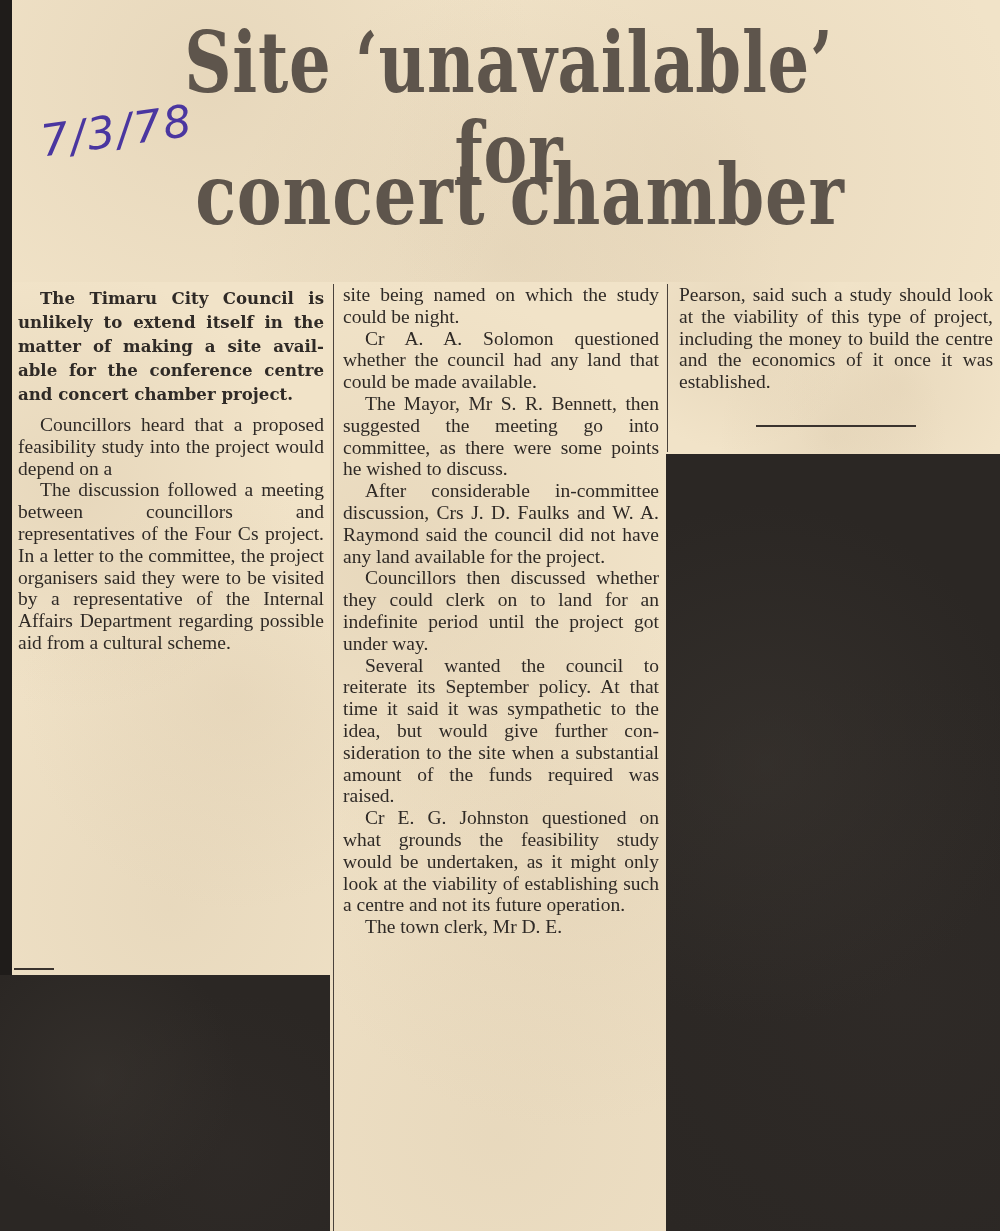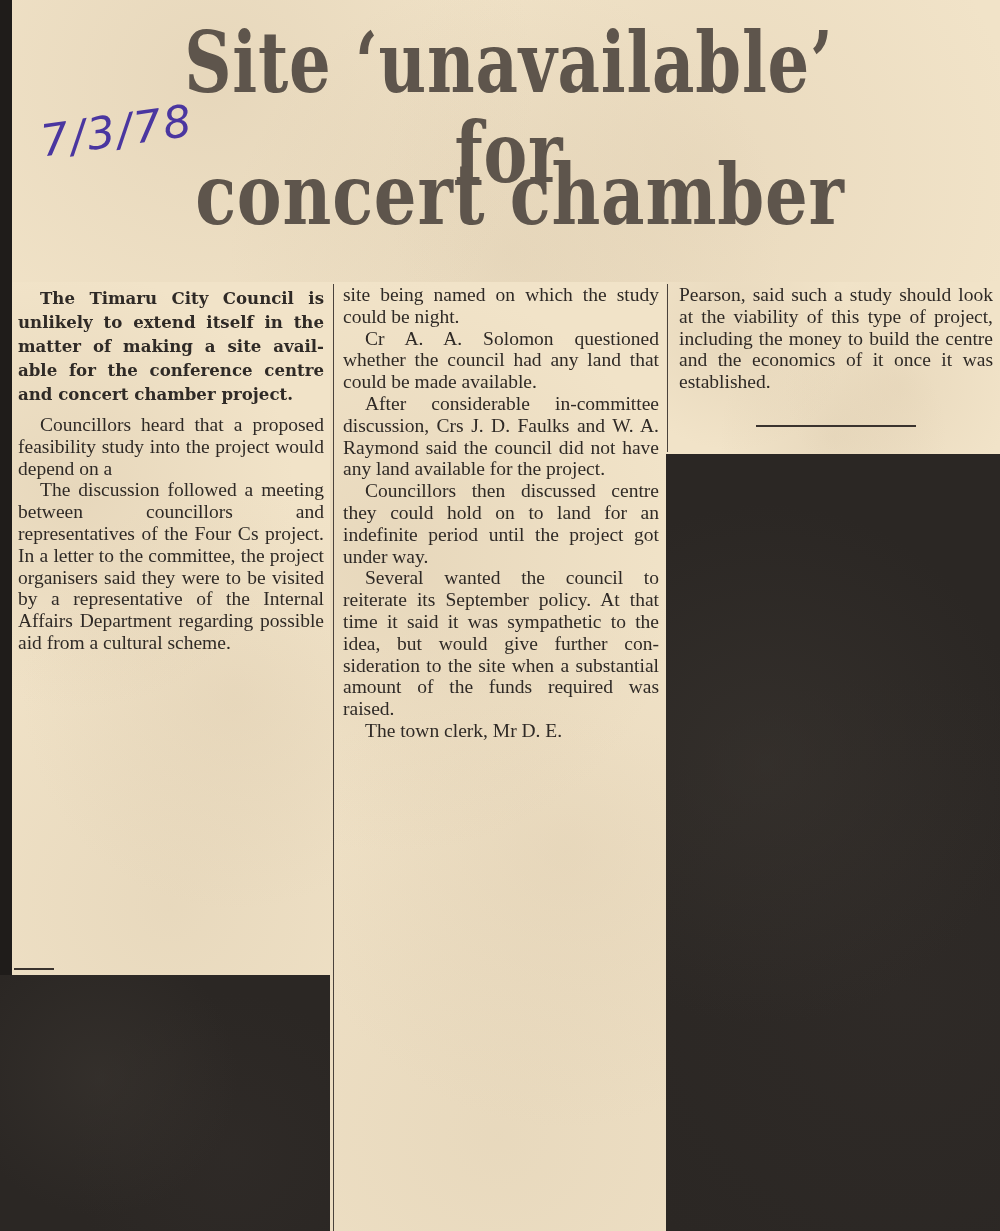--- a/index.html
+++ b/index.html
@@ -91,23 +91,25 @@
 
 <div id="col-left" class="col">
   <p class="lead first">The Timaru City Council is unlikely to extend itself in the matter of making a site avail­able for the conference centre and concert chamber project.</p>
   <p>Councillors heard that a proposed feasibility study into the project would depend on a</p>
   <p>The discussion followed a meeting between councillors and representatives of the Four Cs project. In a letter to the committee, the project organisers said they were to be visited by a representative of the Internal Affairs De­partment regarding possible aid from a cultural scheme.</p>
 </div>
 
 <div id="col-mid" class="col">
   <p class="cont">site being named on which the study could be night.</p>
   <p>Cr A. A. Solomon ques­tioned whether the council had any land that could be made available.</p>
+  <p>The Mayor, Mr S. R. Bennett, then suggested the meeting go into committee, as there were some points he wished to discuss.</p>
   <p>After considerable in-com­mittee discussion, Crs J. D. Faulks and W. A. Raymond said the council did not have any land available for the project.</p>
-  <p>Councillors then discussed centre they could hold on to land for an indefinite period until the project got under way.</p>
+  <p>Councillors then discussed whether they could clerk on to land for an indefinite period until the project got under way.</p>
   <p>Several wanted the council to reiterate its September policy. At that time it said it was sympathetic to the idea, but would give further con­sideration to the site when a substantial amount of the funds required was raised.</p>
+  <p>Cr E. G. Johnston ques­tioned on what grounds the feasibility study would be undertaken, as it might only look at the viability of estab­lishing such a centre and not its future operation.</p>
   <p>The town clerk, Mr D. E.</p>
 </div>
 
 <div id="col-right" class="col">
   <p class="cont">Pearson, said such a study should look at the viability of this type of project, including the money to build the centre and the economics of it once it was established.</p>
 </div>
 
 <div class="end-rule"></div>
 <div class="torn-rule"></div>
 

